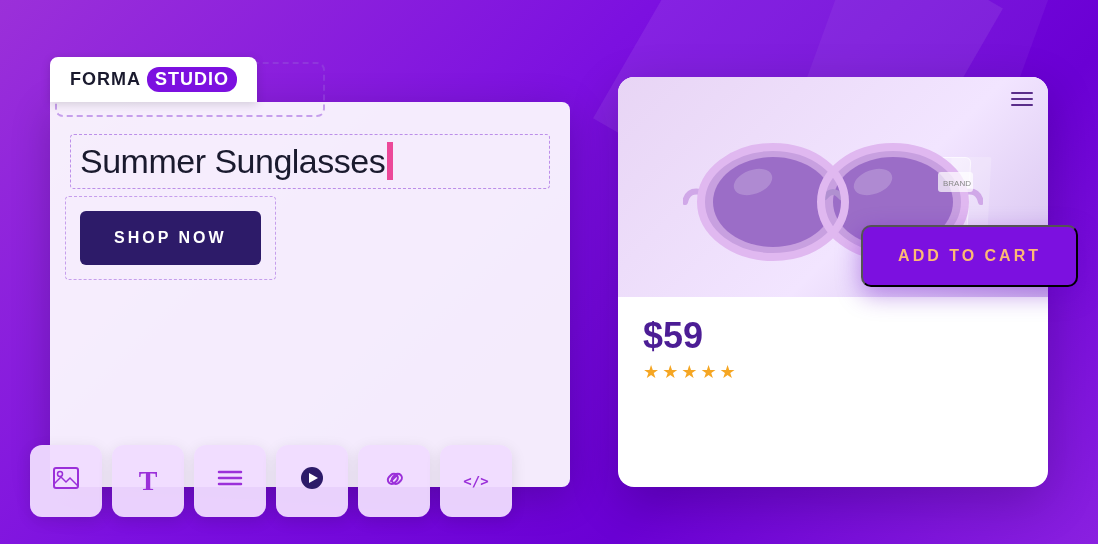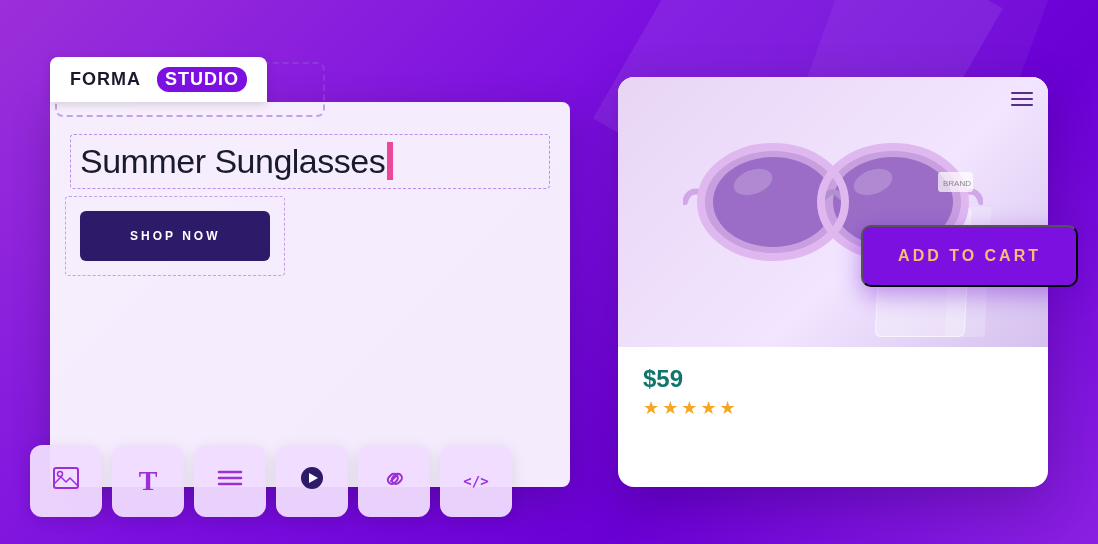--- a/index.html
+++ b/index.html
@@ -57,21 +57,21 @@
     
     .logo-bar {
       position: absolute;
       top: 0;
       left: 0;
       background: white;
       border-radius: 8px 8px 0 0;
       padding: 10px 20px;
       display: flex;
       align-items: center;
-      gap: 16px;
+      gap: 6px;
       z-index: 10;
       box-shadow: 0 2px 10px rgba(0,0,0,0.15);
     }
 
     .logo-forma {
       font-size: 18px;
       font-weight: 900;
       color: #1a1a2e;
       letter-spacing: 1px;
     }
@@ -154,24 +154,24 @@
       right: -15px;
       bottom: -15px;
       border: 1.5px dashed rgba(150, 80, 220, 0.5);
       border-radius: 4px;
       pointer-events: none;
     }
 
     .shop-now-btn {
       background: #2d1b69;
       color: white;
-      font-size: 12px;
+      font-size: 16px;
       font-weight: 800;
       letter-spacing: 3px;
-      padding: 18px 50px;
+      padding: 18px 34px;
       border: none;
       border-radius: 6px;
       cursor: pointer;
       text-transform: uppercase;
     }
 
     
     .editor-toolbar {
       position: absolute;
       bottom: -30px;
@@ -237,23 +237,23 @@
       padding: 20px 35px;
       border-radius: 10px;
       cursor: pointer;
       z-index: 20;
       box-shadow: 0 8px 25px rgba(100, 0, 200, 0.4);
       text-transform: uppercase;
       white-space: nowrap;
     }
 
     .product-price {
-      font-size: 24px;
+      font-size: 36px;
       font-weight: 700;
-      color: #0f766e;
+      color: #4c1d95;
       margin-bottom: 4px;
     }
 
     .product-name {
       font-size: 14px;
       color: #888;
       margin-bottom: 10px;
     }
 
     .stars {
@@ -359,21 +359,21 @@
         </div>
       </div>
 
     </div>
   </div>
 
   <div class="product-panel">
 
     <div class="product-card-wrapper">
 
-      <div style="height: 270px; background: linear-gradient(135deg, #e8d5f5 0%, #f2e5ff 60%, #d5c0ee 100%); position: relative; overflow: hidden;">
+      <div style="height: 220px; background: linear-gradient(135deg, #e8d5f5 0%, #f2e5ff 60%, #d5c0ee 100%); position: relative; overflow: hidden;">
 
         <div class="product-menu">
           <div class="menu-line"></div>
           <div class="menu-line"></div>
           <div class="menu-line"></div>
         </div>
 
         <div style="position:absolute; bottom:10px; right:80px; width:90px; height:130px; background:rgba(255,255,255,0.35); border-radius:6px; transform:skewX(-3deg); border:1px solid rgba(255,255,255,0.6);"></div>
         <div style="position:absolute; bottom:10px; right:60px; width:40px; height:130px; background:rgba(255,255,255,0.2); border-radius:2px; transform:skewX(-3deg);"></div>
 

